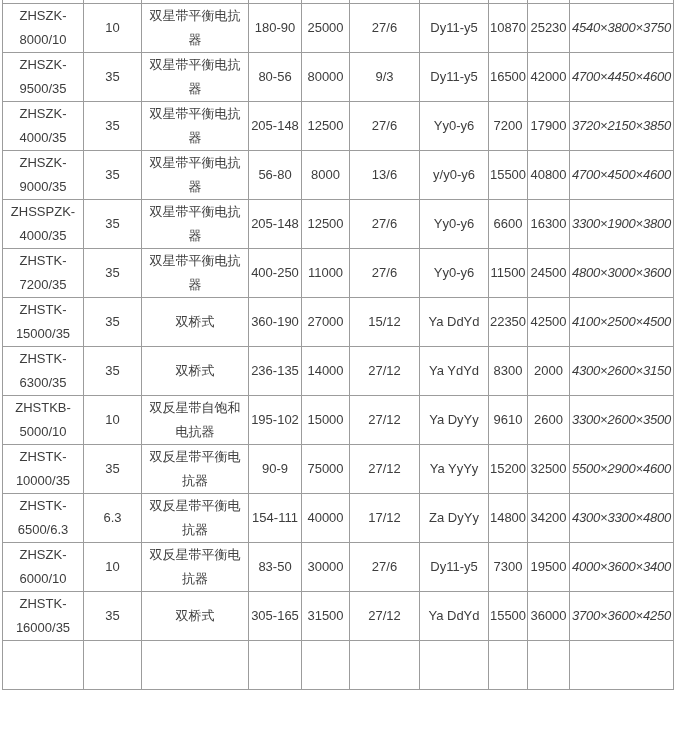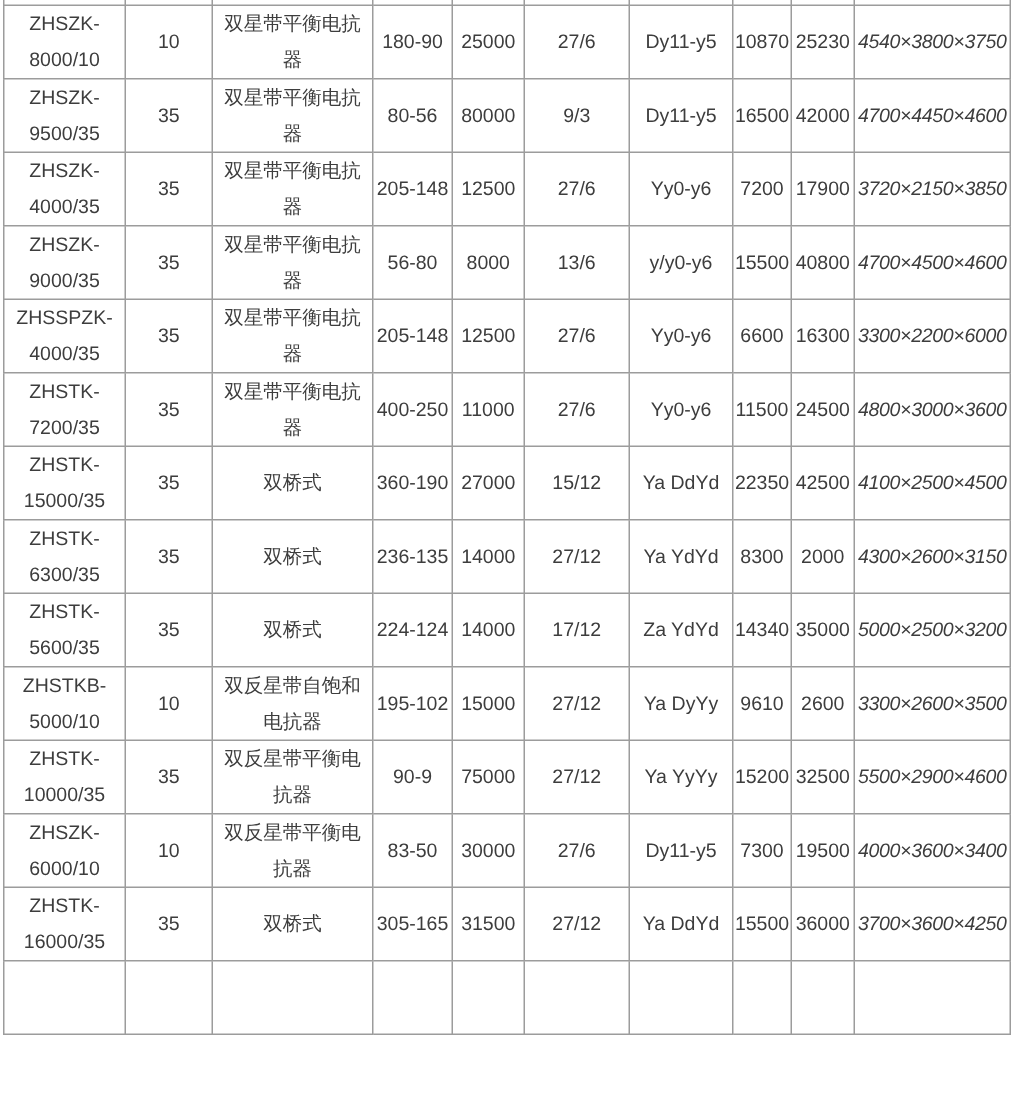--- a/index.html
+++ b/index.html
@@ -125,21 +125,21 @@
         <tr>
     <td>ZHSSPZK-4000/35</td>
     <td>35</td>
     <td>双星带平衡电抗器</td>
     <td class="num">205-148</td>
     <td class="num">12500</td>
     <td class="num">27/6</td>
     <td class="num">Yy0-y6</td>
     <td class="num">6600</td>
     <td class="num">16300</td>
-    <td class="dims">3300×2200×6000</td>
+    <td class="dims">3300×1900×3800</td>
   </tr>
         <tr>
     <td>ZHSTK-7200/35</td>
     <td>35</td>
     <td>双星带平衡电抗器</td>
     <td class="num">400-250</td>
     <td class="num">11000</td>
     <td class="num">27/6</td>
     <td class="num">Yy0-y6</td>
     <td class="num">11500</td>
@@ -164,32 +164,20 @@
     <td>双桥式</td>
     <td class="num">236-135</td>
     <td class="num">14000</td>
     <td class="num">27/12</td>
     <td class="num">Ya YdYd</td>
     <td class="num">8300</td>
     <td class="num">2000</td>
     <td class="dims">4300×2600×3150</td>
   </tr>
         <tr>
-    <td>ZHSTK-5600/35</td>
-    <td>35</td>
-    <td>双桥式</td>
-    <td class="num">224-124</td>
-    <td class="num">14000</td>
-    <td class="num">17/12</td>
-    <td class="num">Za YdYd</td>
-    <td class="num">14340</td>
-    <td class="num">35000</td>
-    <td class="dims">5000×2500×3200</td>
-  </tr>
-        <tr>
     <td>ZHSTKB-5000/10</td>
     <td>10</td>
     <td>双反星带自饱和电抗器</td>
     <td class="num">195-102</td>
     <td class="num">15000</td>
     <td class="num">27/12</td>
     <td class="num">Ya DyYy</td>
     <td class="num">9610</td>
     <td class="num">2600</td>
     <td class="dims">3300×2600×3500</td>
@@ -198,20 +186,32 @@
     <td>ZHSTK-10000/35</td>
     <td>35</td>
     <td>双反星带平衡电抗器</td>
     <td class="num">90-9</td>
     <td class="num">75000</td>
     <td class="num">27/12</td>
     <td class="num">Ya YyYy</td>
     <td class="num">15200</td>
     <td class="num">32500</td>
     <td class="dims">5500×2900×4600</td>
+  </tr>
+        <tr>
+    <td>ZHSTK-6500/6.3</td>
+    <td>6.3</td>
+    <td>双反星带平衡电抗器</td>
+    <td class="num">154-111</td>
+    <td class="num">40000</td>
+    <td class="num">17/12</td>
+    <td class="num">Za DyYy</td>
+    <td class="num">14800</td>
+    <td class="num">34200</td>
+    <td class="dims">4300×3300×4800</td>
   </tr>
         <tr>
     <td>ZHSZK-6000/10</td>
     <td>10</td>
     <td>双反星带平衡电抗器</td>
     <td class="num">83-50</td>
     <td class="num">30000</td>
     <td class="num">27/6</td>
     <td class="num">Dy11-y5</td>
     <td class="num">7300</td>

